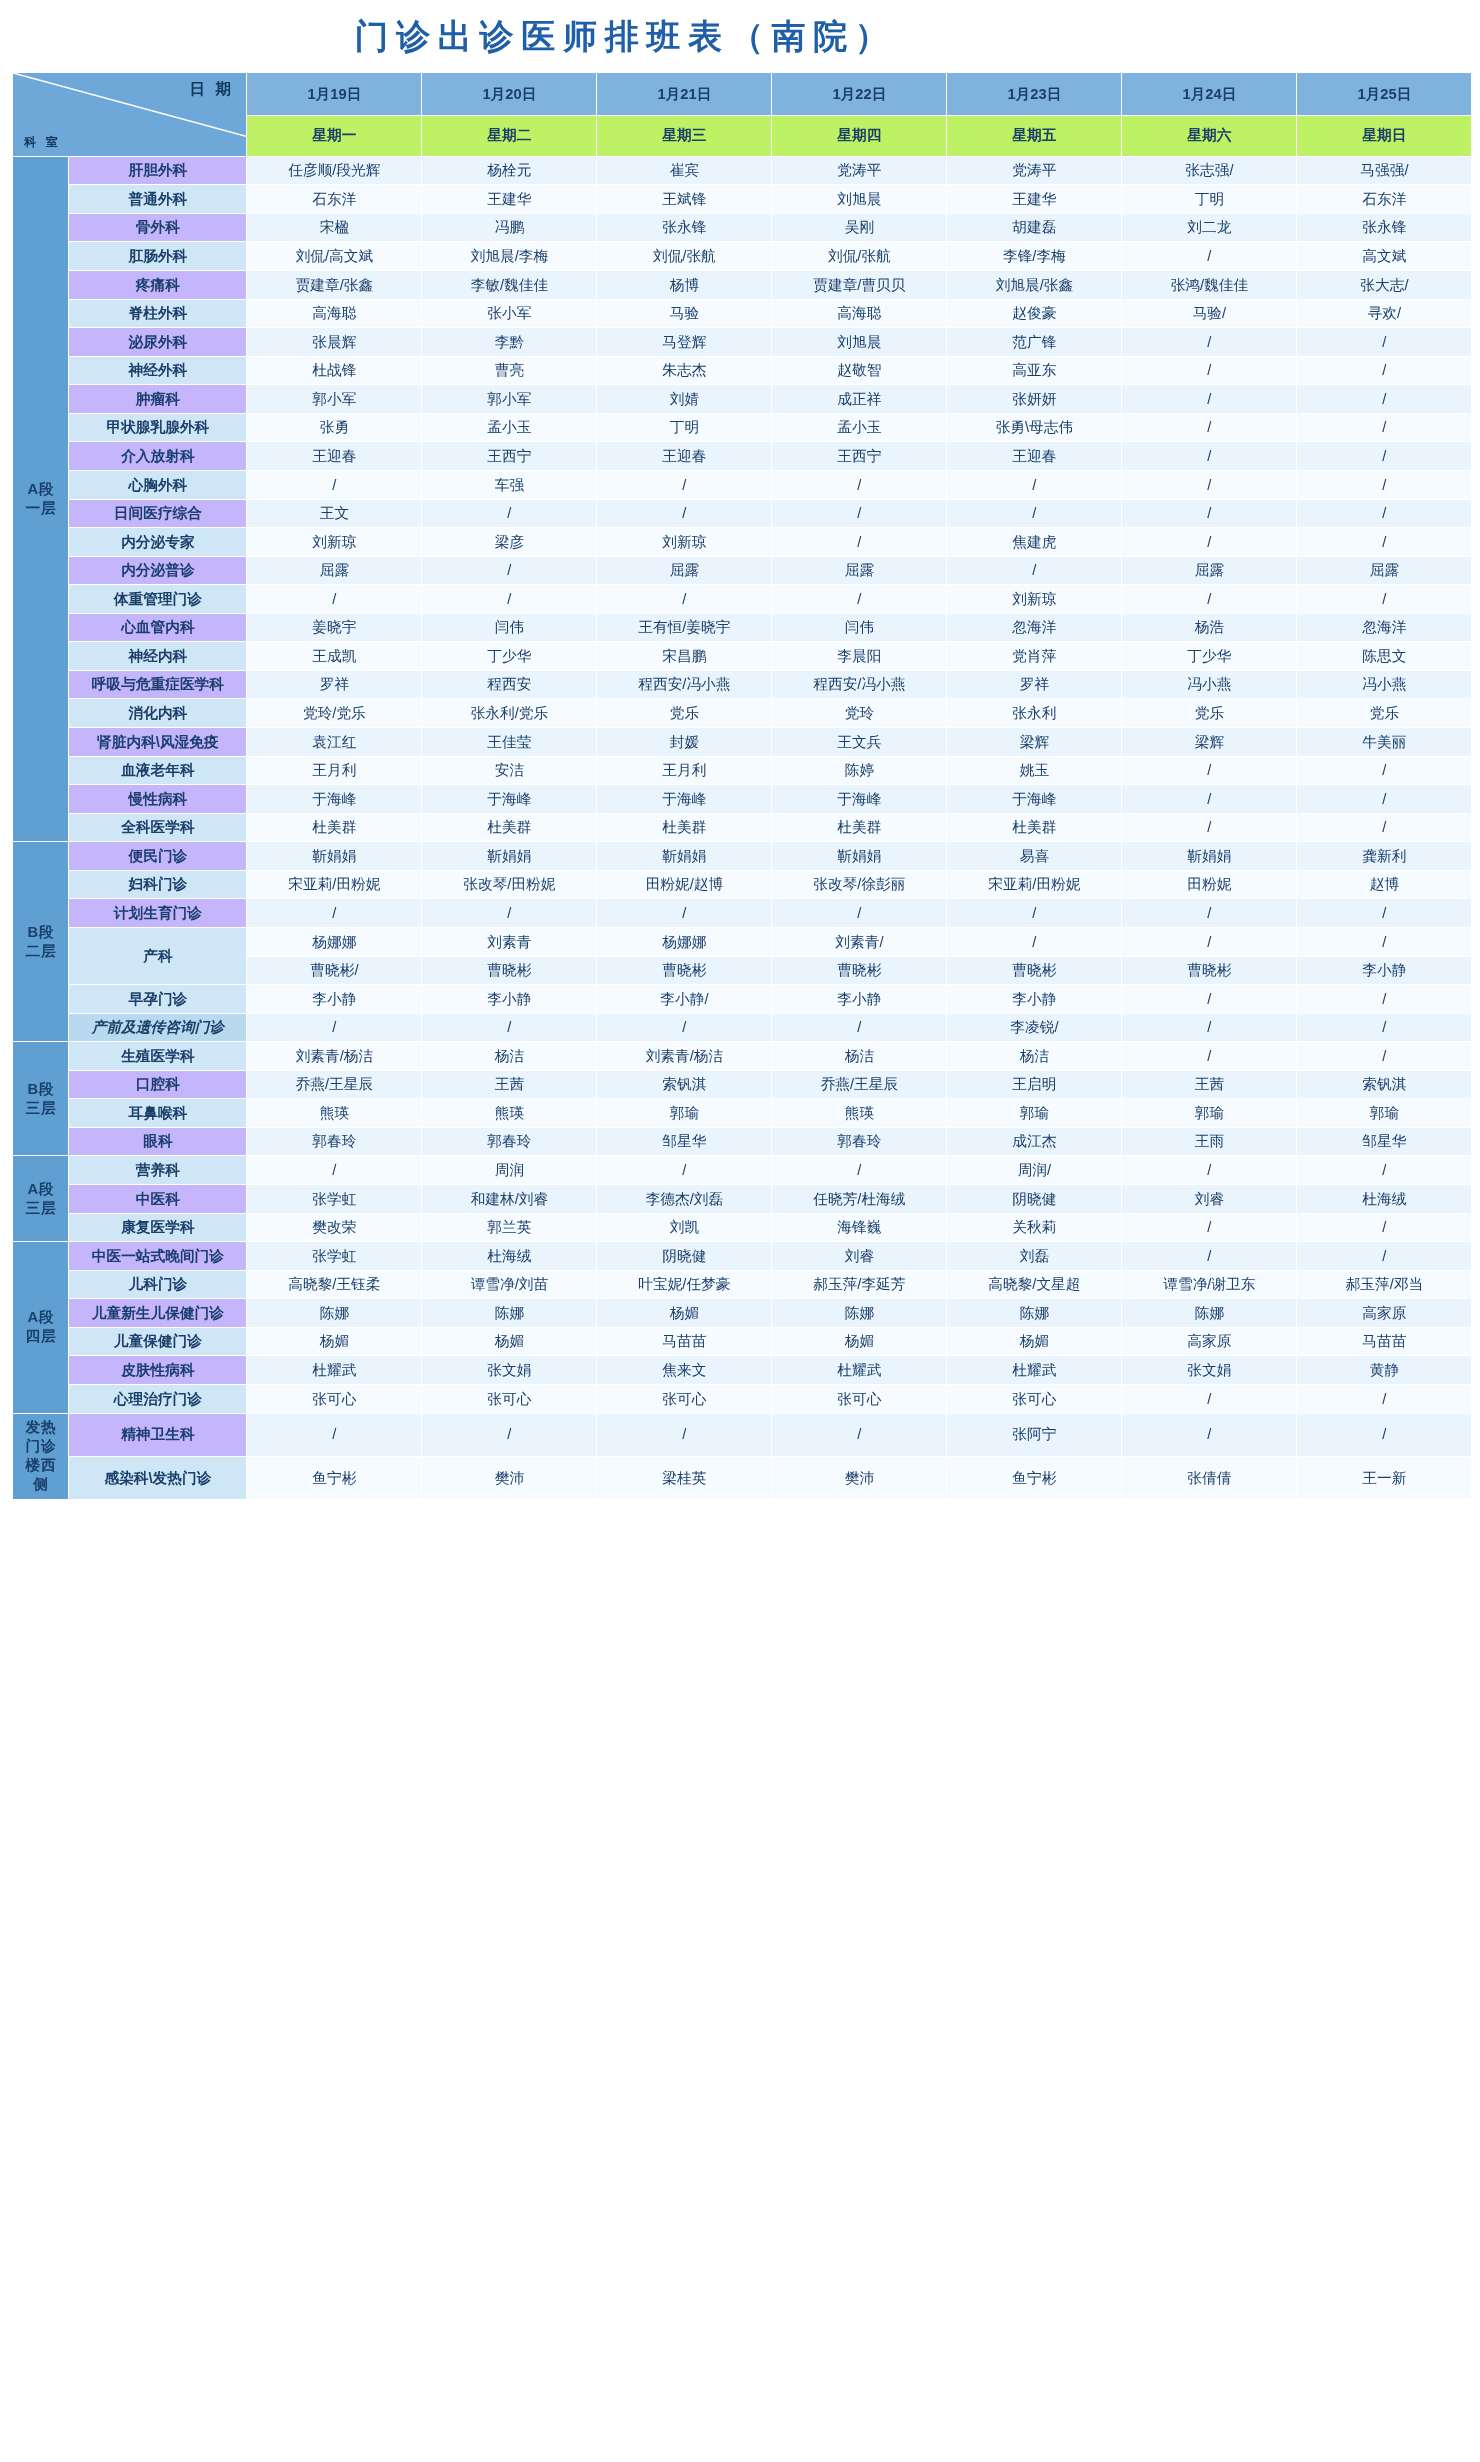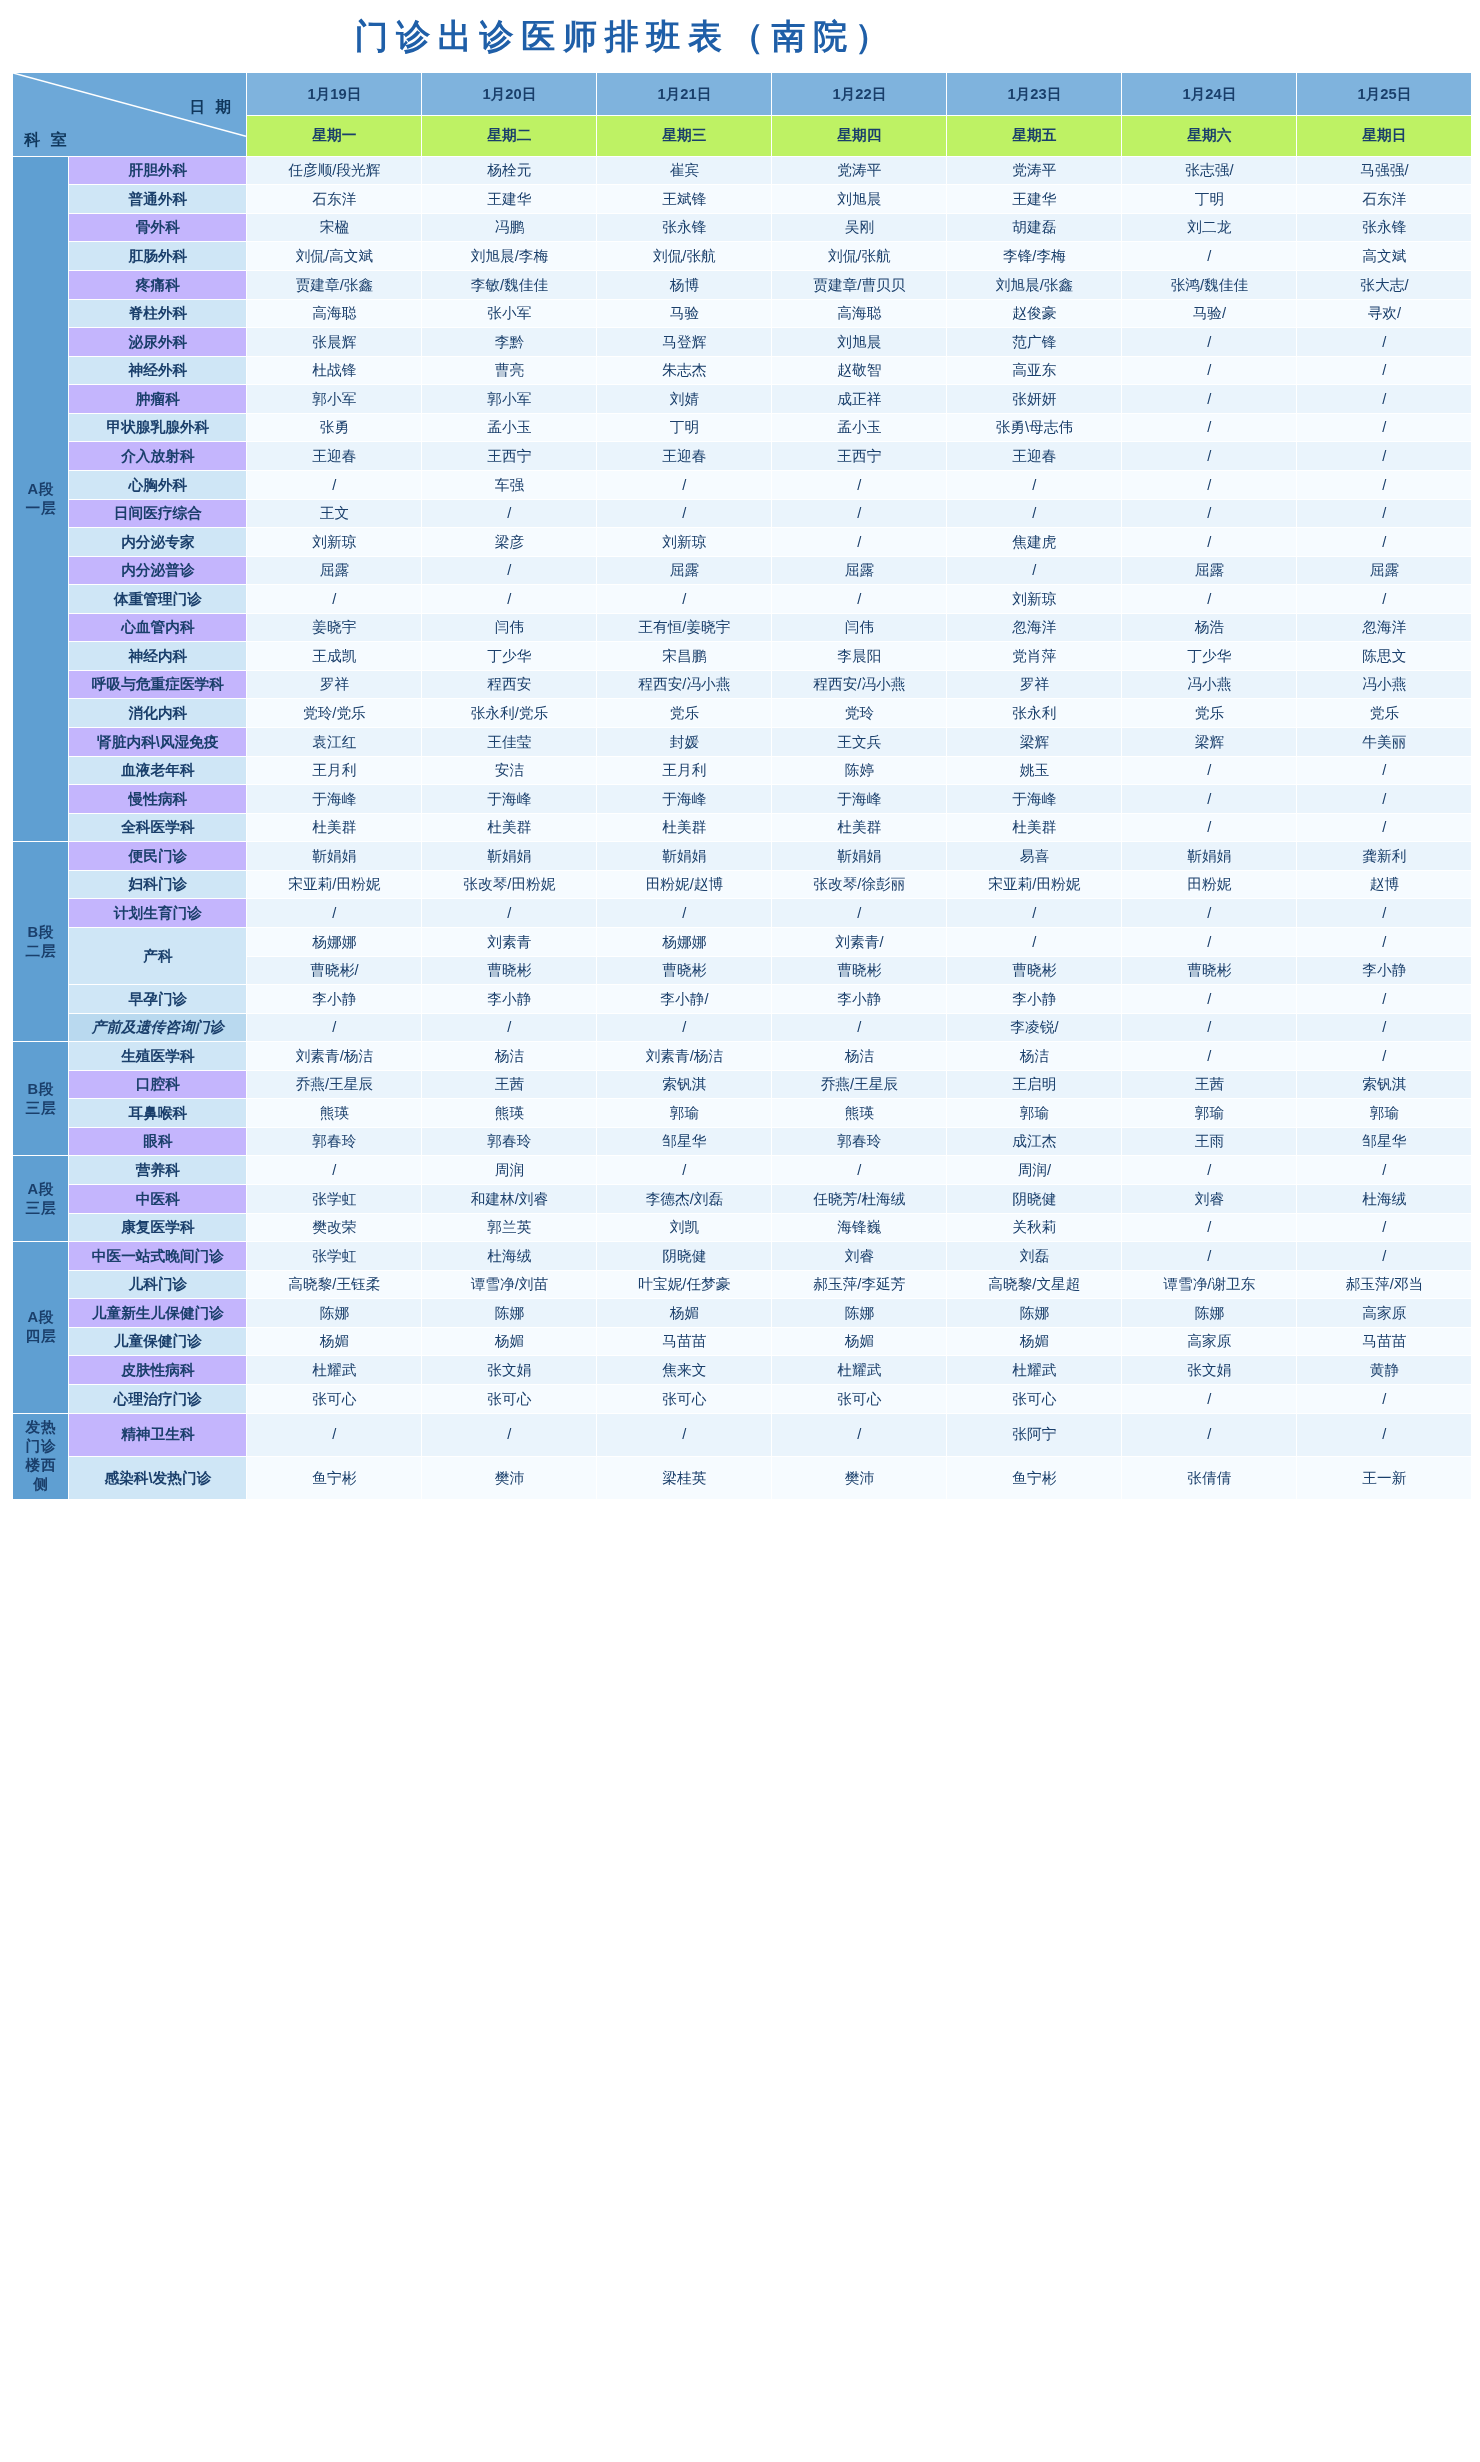--- a/index.html
+++ b/index.html
@@ -63,25 +63,25 @@
     background:#6da8d8;
     position:relative;
     padding:0;
     height:63px;
   }
   .corner .diag{
     position:absolute;inset:0;
   }
   .corner .lbl-dept{
     position:absolute;left:10.8px;bottom:6.2px;
-    font-size:16px;font-weight:bold;color:#10375c;
+    font-size:12px;font-weight:bold;color:#10375c;
     letter-spacing:3.1px;
   }
   .corner .lbl-date{
-    position:absolute;right:12.4px;top:24px;
+    position:absolute;right:12.4px;top:6px;
     font-size:15.5px;font-weight:bold;color:#10375c;
     letter-spacing:3.1px;
   }
   
   .sect{
     background:#5f9fd2;
     color:#10375c;
     font-size:16px;
     font-weight:bold;
     letter-spacing:0.8px;

